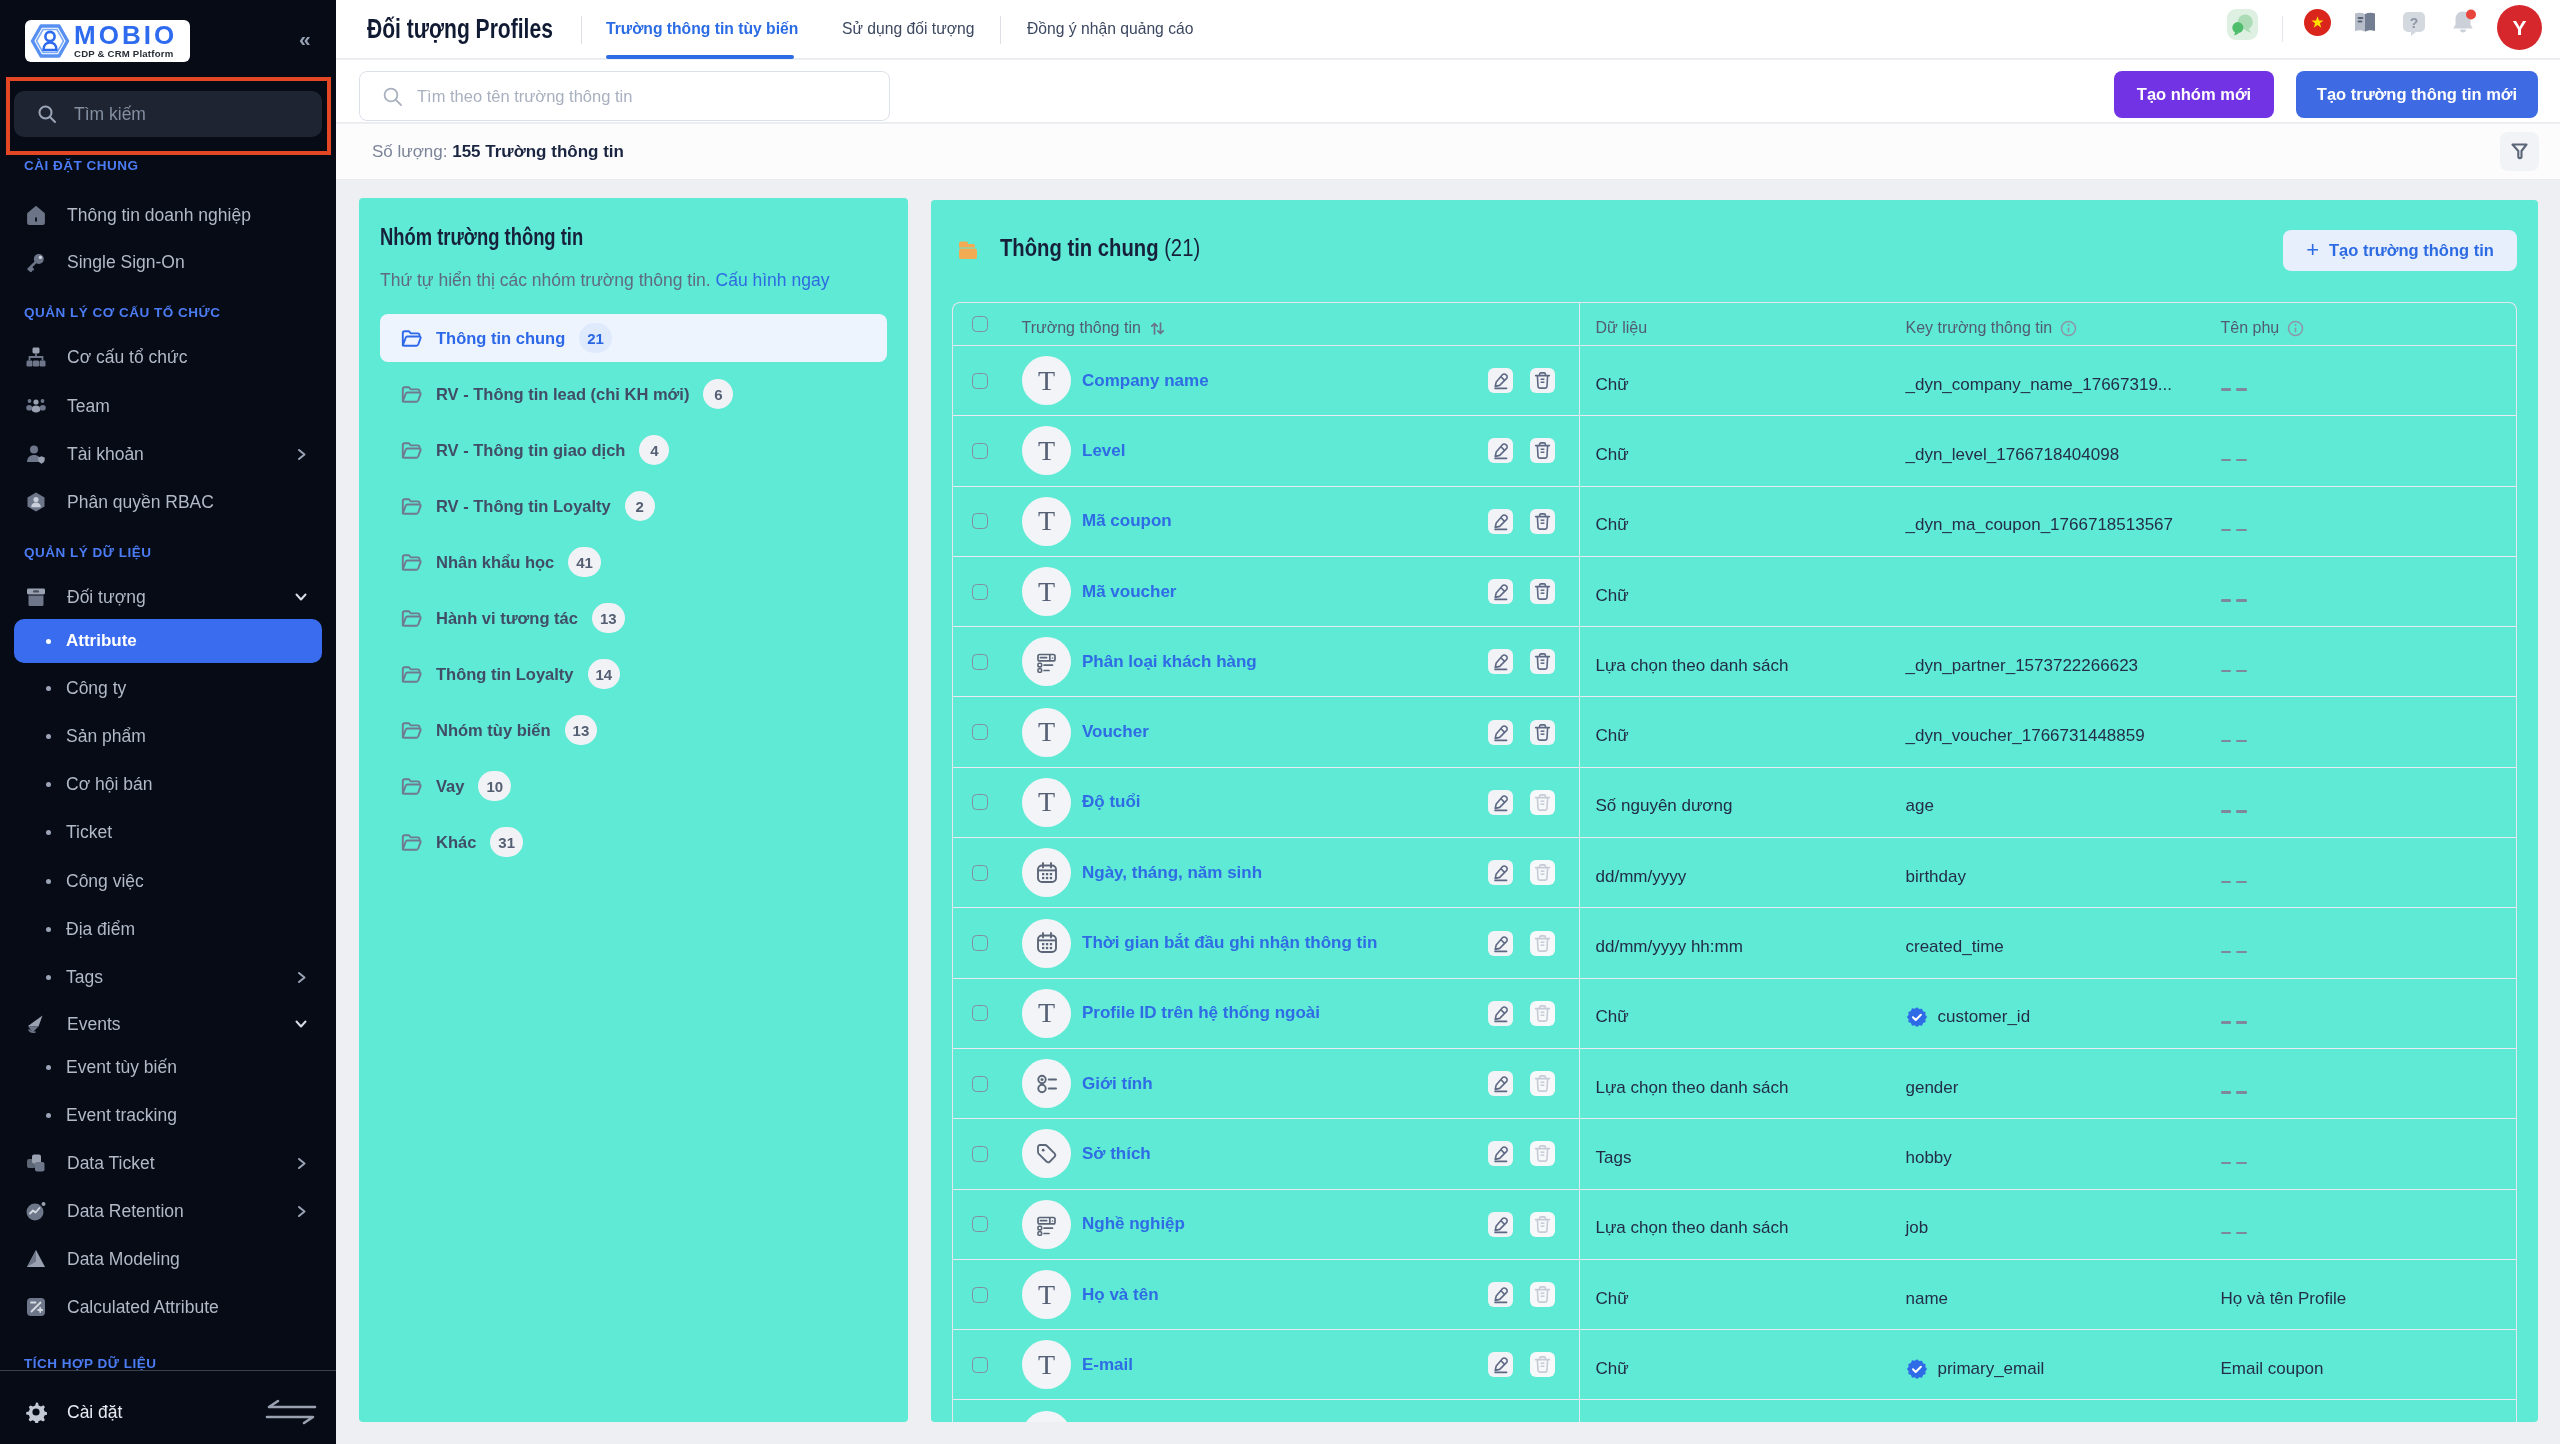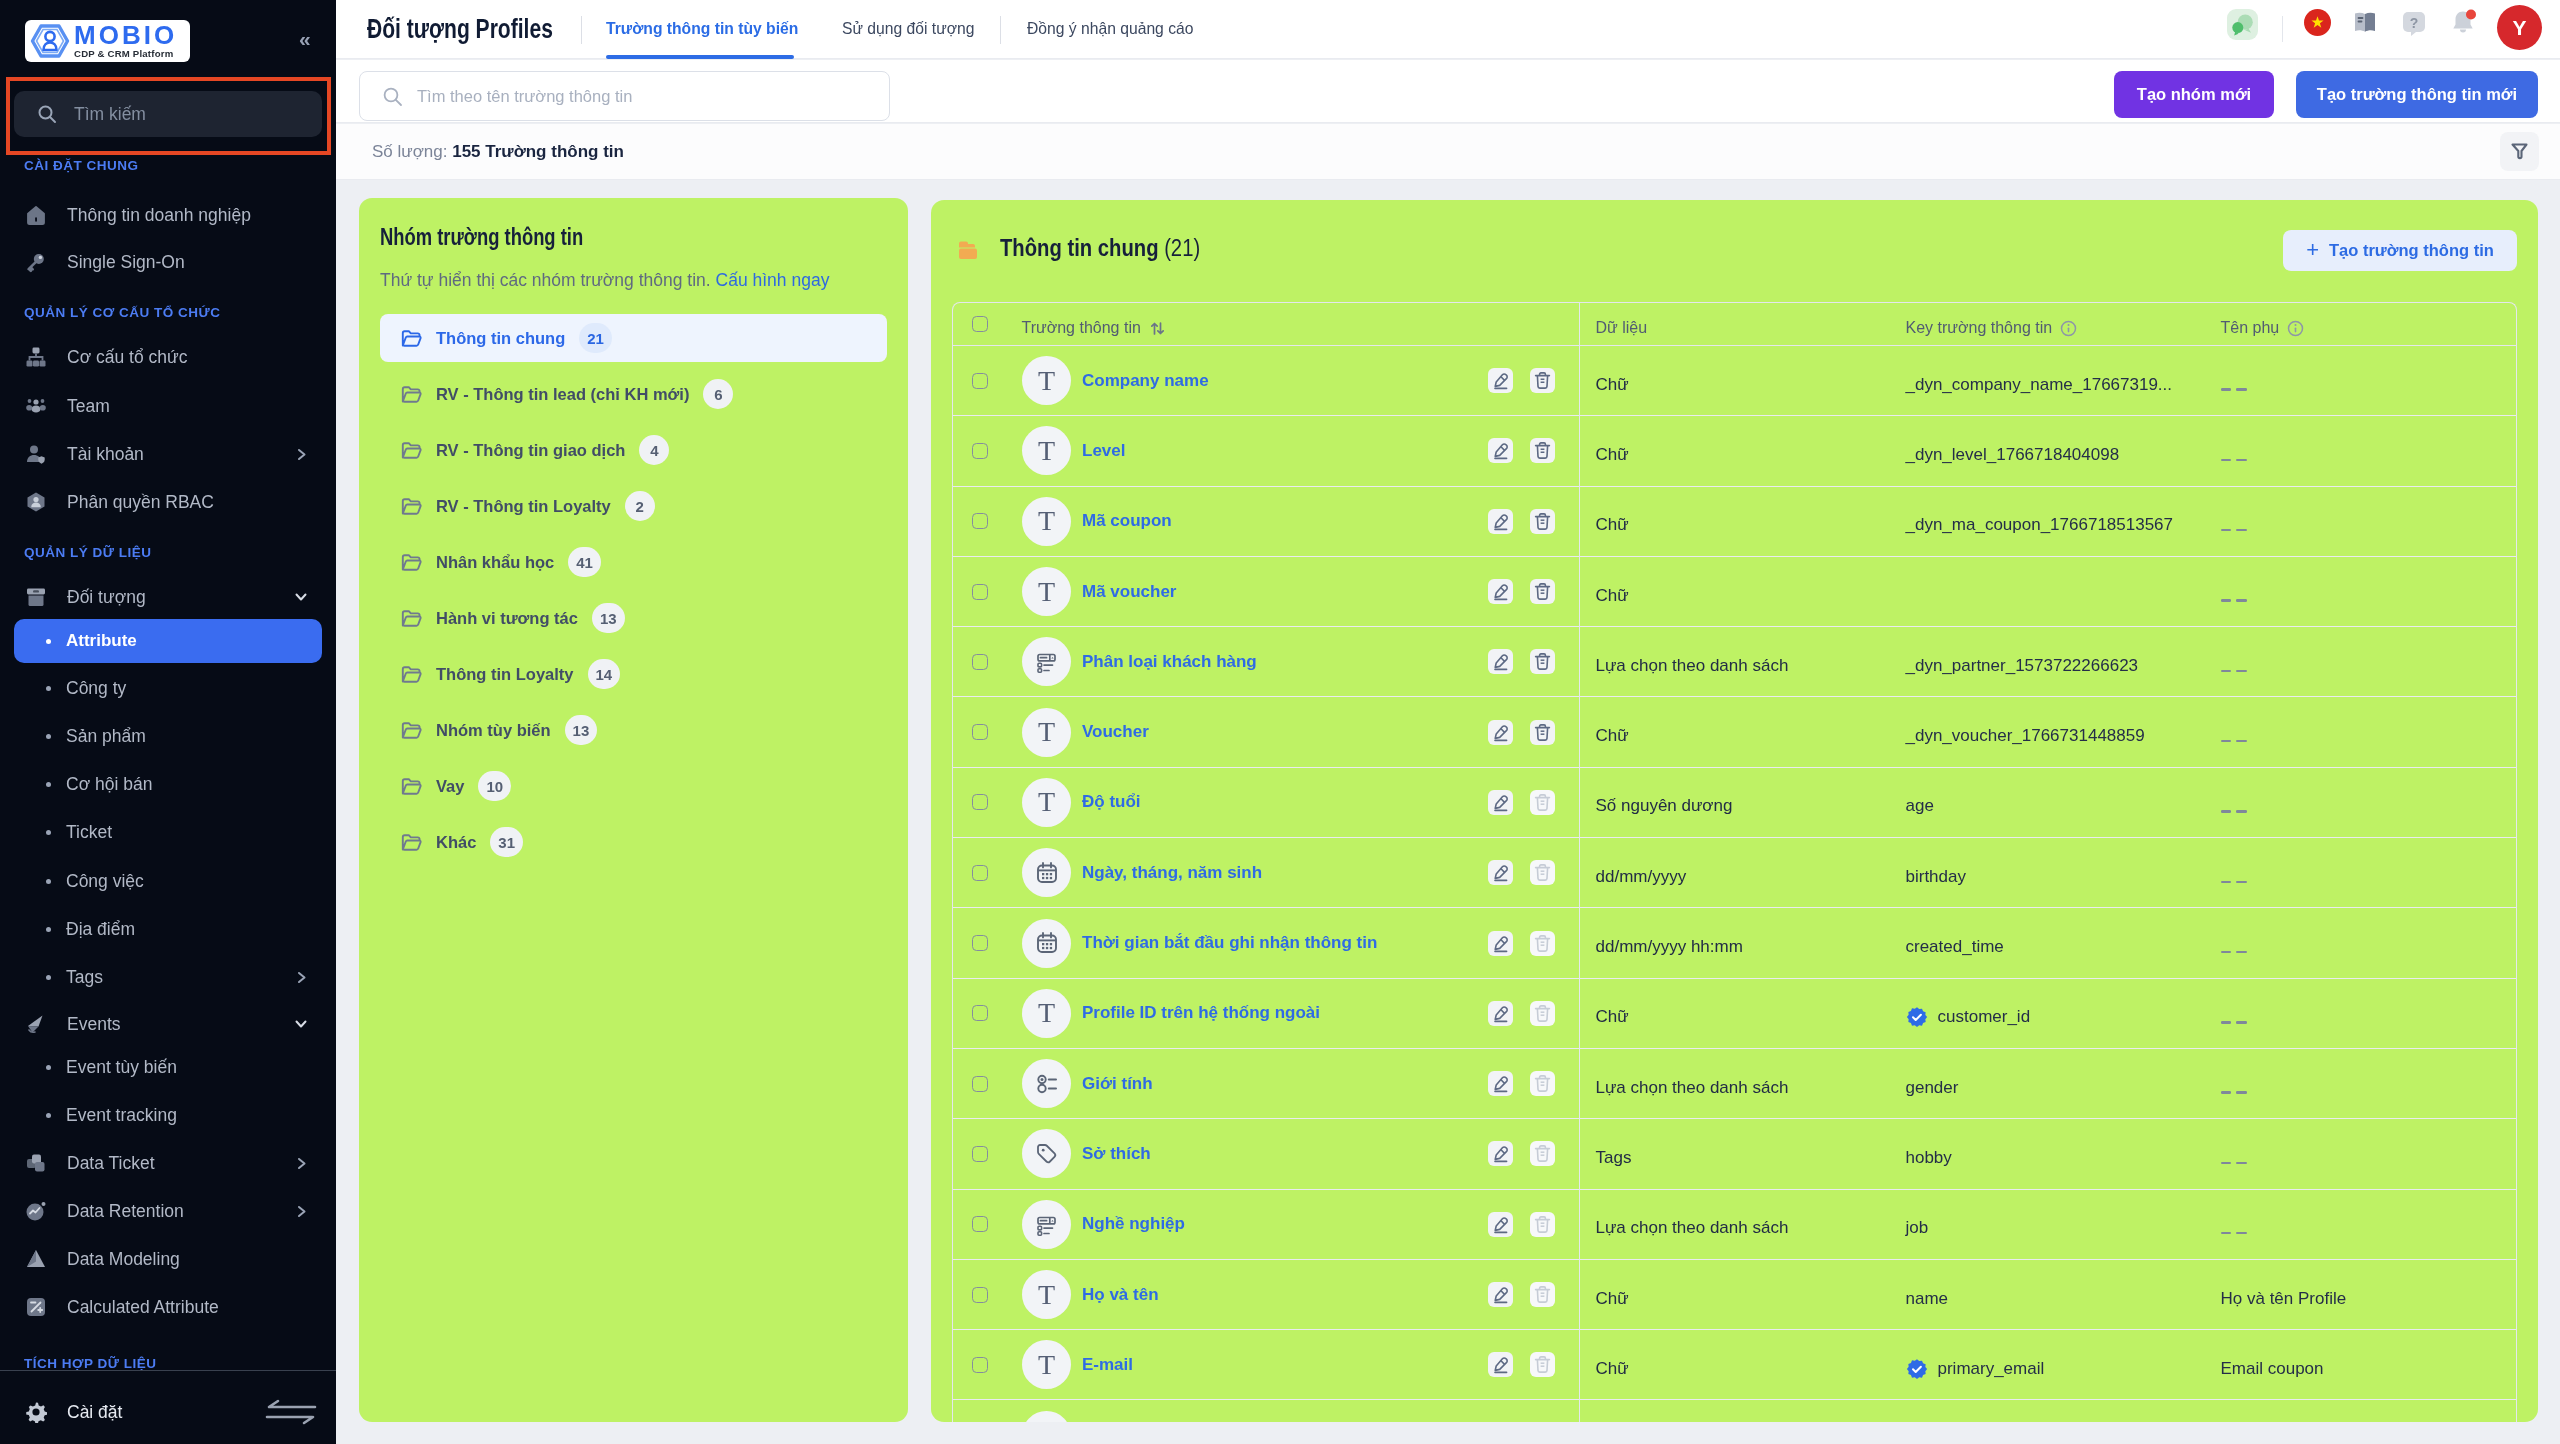--- a/index.html
+++ b/index.html
@@ -43,21 +43,21 @@
 #finput .ph { color:#a8b0bf; font-size:16.5px; margin-left:14px; }
 .btn { position:absolute; top:11px; height:47px; border-radius:8px; color:#fff; font-size:16.5px; font-weight:bold; display:flex; align-items:center; justify-content:center; }
 #btnPurple { left:1778px; width:160px; background:#7133e3; }
 #btnBlue { left:1960px; width:242px; background:#3e6ae3; }
 
 #irow { position:absolute; left:336px; top:124px; width:2224px; height:56px; background:#fcfcfd; border-bottom:1px solid #e9ebf0; }
 #irow .lbl { position:absolute; left:36px; top:18px; font-size:17px; color:#7b8498; }
 #irow .lbl b { color:#1a2540; }
 #filterbtn { position:absolute; left:2164px; top:8px; width:39px; height:39px; background:#f2f3f6; border-radius:8px; display:flex; align-items:center; justify-content:center; }
 
-.card { position:absolute; background:#bef264; border-radius:13px; }
+.card { position:absolute; background:#5eead4; border-radius:4px; }
 #card1 { left:359px; top:198px; width:549px; height:1224px; }
 #card2 { left:931px; top:200px; width:1607px; height:1222px; }
 #c1title { position:absolute; left:21px; top:26px; font-size:23px; font-weight:bold; color:#16203a; transform:scaleX(.8); transform-origin:0 0; white-space:nowrap; }
 #c1sub { position:absolute; left:21px; top:72px; font-size:17.5px; color:#5f6a80; }
 #c1sub a { color:#2e6ae0; text-decoration:none; }
 #glist { position:absolute; left:21px; top:116px; width:507px; }
 .gitem { height:48px; margin-bottom:8px; border-radius:8px; display:flex; align-items:center; padding-left:20px; color:#414d66; font-size:16.5px; font-weight:bold; }
 .gitem svg { flex:none; }
 .gitem .nm { margin-left:13px; white-space:nowrap; }
 .gitem .bdg { margin-left:14px; min-width:30px; height:30px; padding:0 8px; border-radius:15px; background:#f0f2f5; color:#555f73; font-size:15px; font-weight:bold; display:flex; align-items:center; justify-content:center; }

